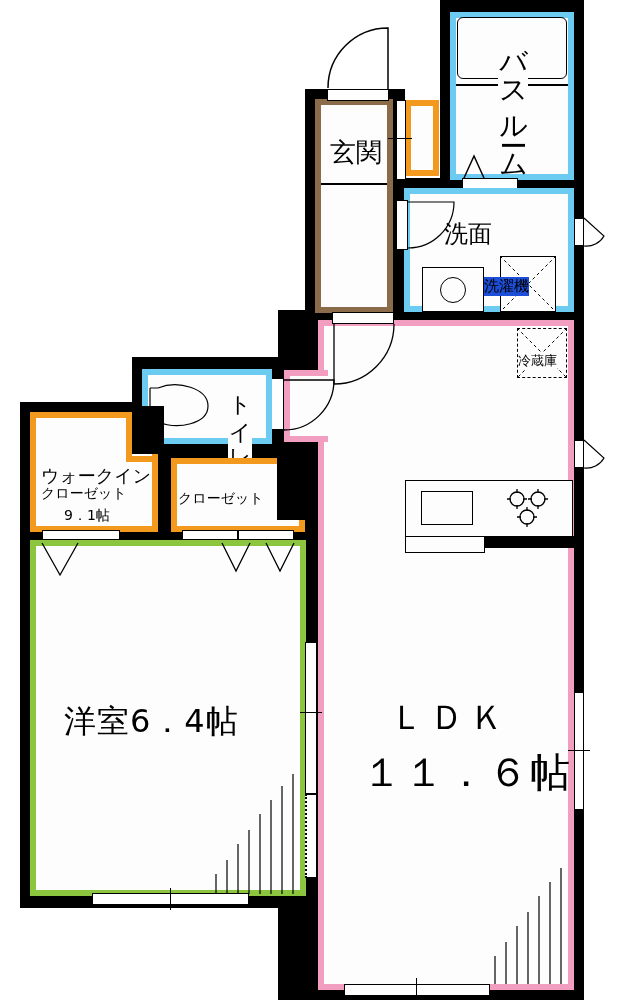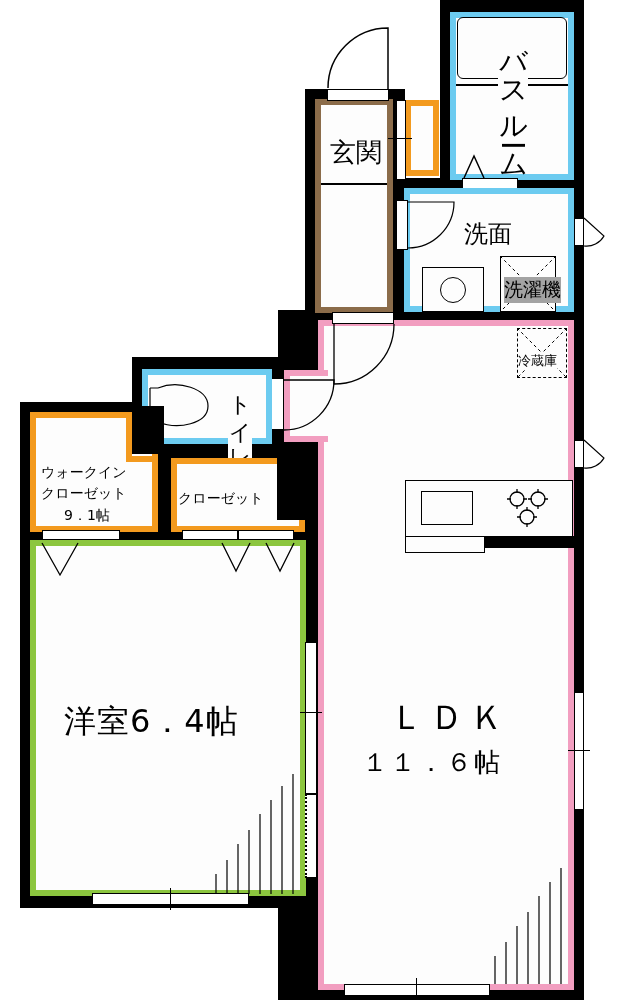--- a/index.html
+++ b/index.html
@@ -49,29 +49,29 @@
   <div class="win" style="left:327px;top:89px;width:62px;height:12px;"></div>
   <svg style="left:326px;top:26px;" width="64" height="66">
     <path d="M62,64 L62,2 A60,60 0 0 0 2,62" fill="none" stroke="#000" stroke-width="1.5"></path>
   </svg>
 
   <div class="room" style="left:405px;top:100px;width:34px;height:76px;border:6px solid #f39a1e;"></div>
   <div class="win" style="left:396px;top:100px;width:10px;height:80px;"></div>
   <div class="abs" style="left:388px;top:138px;width:24px;height:1px;background:#000;"></div>
 
   <div class="room" style="left:404px;top:188px;width:170px;height:124px;border:6px solid #6ccbf0;"></div>
-  <div class="label" style="left:464px;top:218px;font-size:24px;font-family:Liberation Mono, monospace;">洗面</div>
+  <div class="label" style="left:444px;top:218px;font-size:24px;font-family:Liberation Mono, monospace;">洗面</div>
   <div class="abs" style="left:422px;top:267px;width:62px;height:45px;border:1.5px solid #000;background:#fdfdfd;"></div>
   <div class="abs" style="left:440px;top:277px;width:26px;height:26px;border:1.5px solid #000;border-radius:50%;"></div>
   <div class="abs" style="left:500px;top:256px;width:56px;height:56px;border:1px solid #000;background:#fdfdfd;"></div>
   <svg style="left:500px;top:256px;" width="56" height="56">
     <line x1="0" y1="0" x2="56" y2="56" stroke="#000" stroke-dasharray="3,3"></line>
     <line x1="56" y1="0" x2="0" y2="56" stroke="#000" stroke-dasharray="3,3"></line>
   </svg>
-  <div class="label" style="left:504px;top:277px;font-size:19px;background:#a3a3a3;">洗濯機</div>
+  <div class="label" style="left:484px;top:277px;font-size:15px;background:#1d4ed8;">洗濯機</div>
 
   <div class="win" style="left:396px;top:200px;width:12px;height:50px;"></div>
   <svg style="left:406px;top:200px;" width="50" height="52">
     <path d="M2,2 L48,2 A46,46 0 0 1 2,48" fill="none" stroke="#000" stroke-width="1.2"></path>
   </svg>
 
   <div class="win" style="left:574px;top:218px;width:10px;height:28px;"></div>
   <svg style="left:584px;top:218px;" width="24" height="30">
     <path d="M0,0 L20,18 A20,20 0 0 1 0,28" fill="none" stroke="#000" stroke-width="1.2"></path>
   </svg>
@@ -125,33 +125,33 @@
       <line x1="5" y1="88" x2="5" y2="116"></line>
         <line x1="16" y1="74" x2="16" y2="116"></line>
       <line x1="27" y1="58" x2="27" y2="116"></line>
         <line x1="38" y1="44" x2="38" y2="116"></line>
       <line x1="49" y1="28" x2="49" y2="116"></line>
         <line x1="60" y1="14" x2="60" y2="116"></line>
       <line x1="71" y1="0" x2="71" y2="116"></line>
     </g>
   </svg>
   <div class="label" style="left:390px;top:695px;font-size:34px;letter-spacing:6px;">ＬＤＫ</div>
-  <div class="label" style="left:362px;top:745px;font-size:26px;letter-spacing:2px;">１１．６帖</div>
+  <div class="label" style="left:362px;top:745px;font-size:40px;letter-spacing:2px;">１１．６帖</div>
 
   <div class="room" style="left:142px;top:369px;width:130px;height:75px;border:6px solid #6ccbf0;"></div>
   <svg style="left:148px;top:384px;" width="64" height="46">
     <path d="M2,4 H10 M2,38 H10 M2,4 V38 M10,4 C30,-4 60,4 60,22 C60,40 30,46 10,38" fill="none" stroke="#000" stroke-width="1.2"></path>
   </svg>
   <div class="vlabel" style="left:228px;top:380px;font-size:22px;line-height:24px;background:#fdfdfd;">トイレ</div>
 
   <div class="room" style="left:30px;top:412px;width:128px;height:120px;border:6px solid #f39a1e;"></div>
   <div class="abs" style="left:130px;top:406px;width:34px;height:48px;background:#000;"></div>
   <div class="abs" style="left:126px;top:412px;width:6px;height:44px;background:#f39a1e;"></div>
   <div class="abs" style="left:126px;top:456px;width:32px;height:6px;background:#f39a1e;"></div>
-  <div class="label" style="left:41px;top:464px;font-size:14px;">ウォークイン</div>
+  <div class="label" style="left:41px;top:464px;font-size:18px;">ウォークイン</div>
   <div class="label" style="left:41px;top:485px;font-size:14px;">クローゼット</div>
   <div class="label" style="left:64px;top:507px;font-size:14px;">9．1帖</div>
   <div class="win" style="left:42px;top:530px;width:78px;height:10px;"></div>
 
   <div class="room" style="left:171px;top:458px;width:134px;height:74px;border:6px solid #f39a1e;"></div>
   <div class="abs" style="left:277px;top:450px;width:30px;height:70px;background:#000;"></div>
   <div class="label" style="left:178px;top:490px;font-size:14px;">クローゼット</div>
   <div class="win" style="left:182px;top:530px;width:56px;height:10px;"></div>
   <div class="win" style="left:238px;top:530px;width:56px;height:10px;"></div>
 

